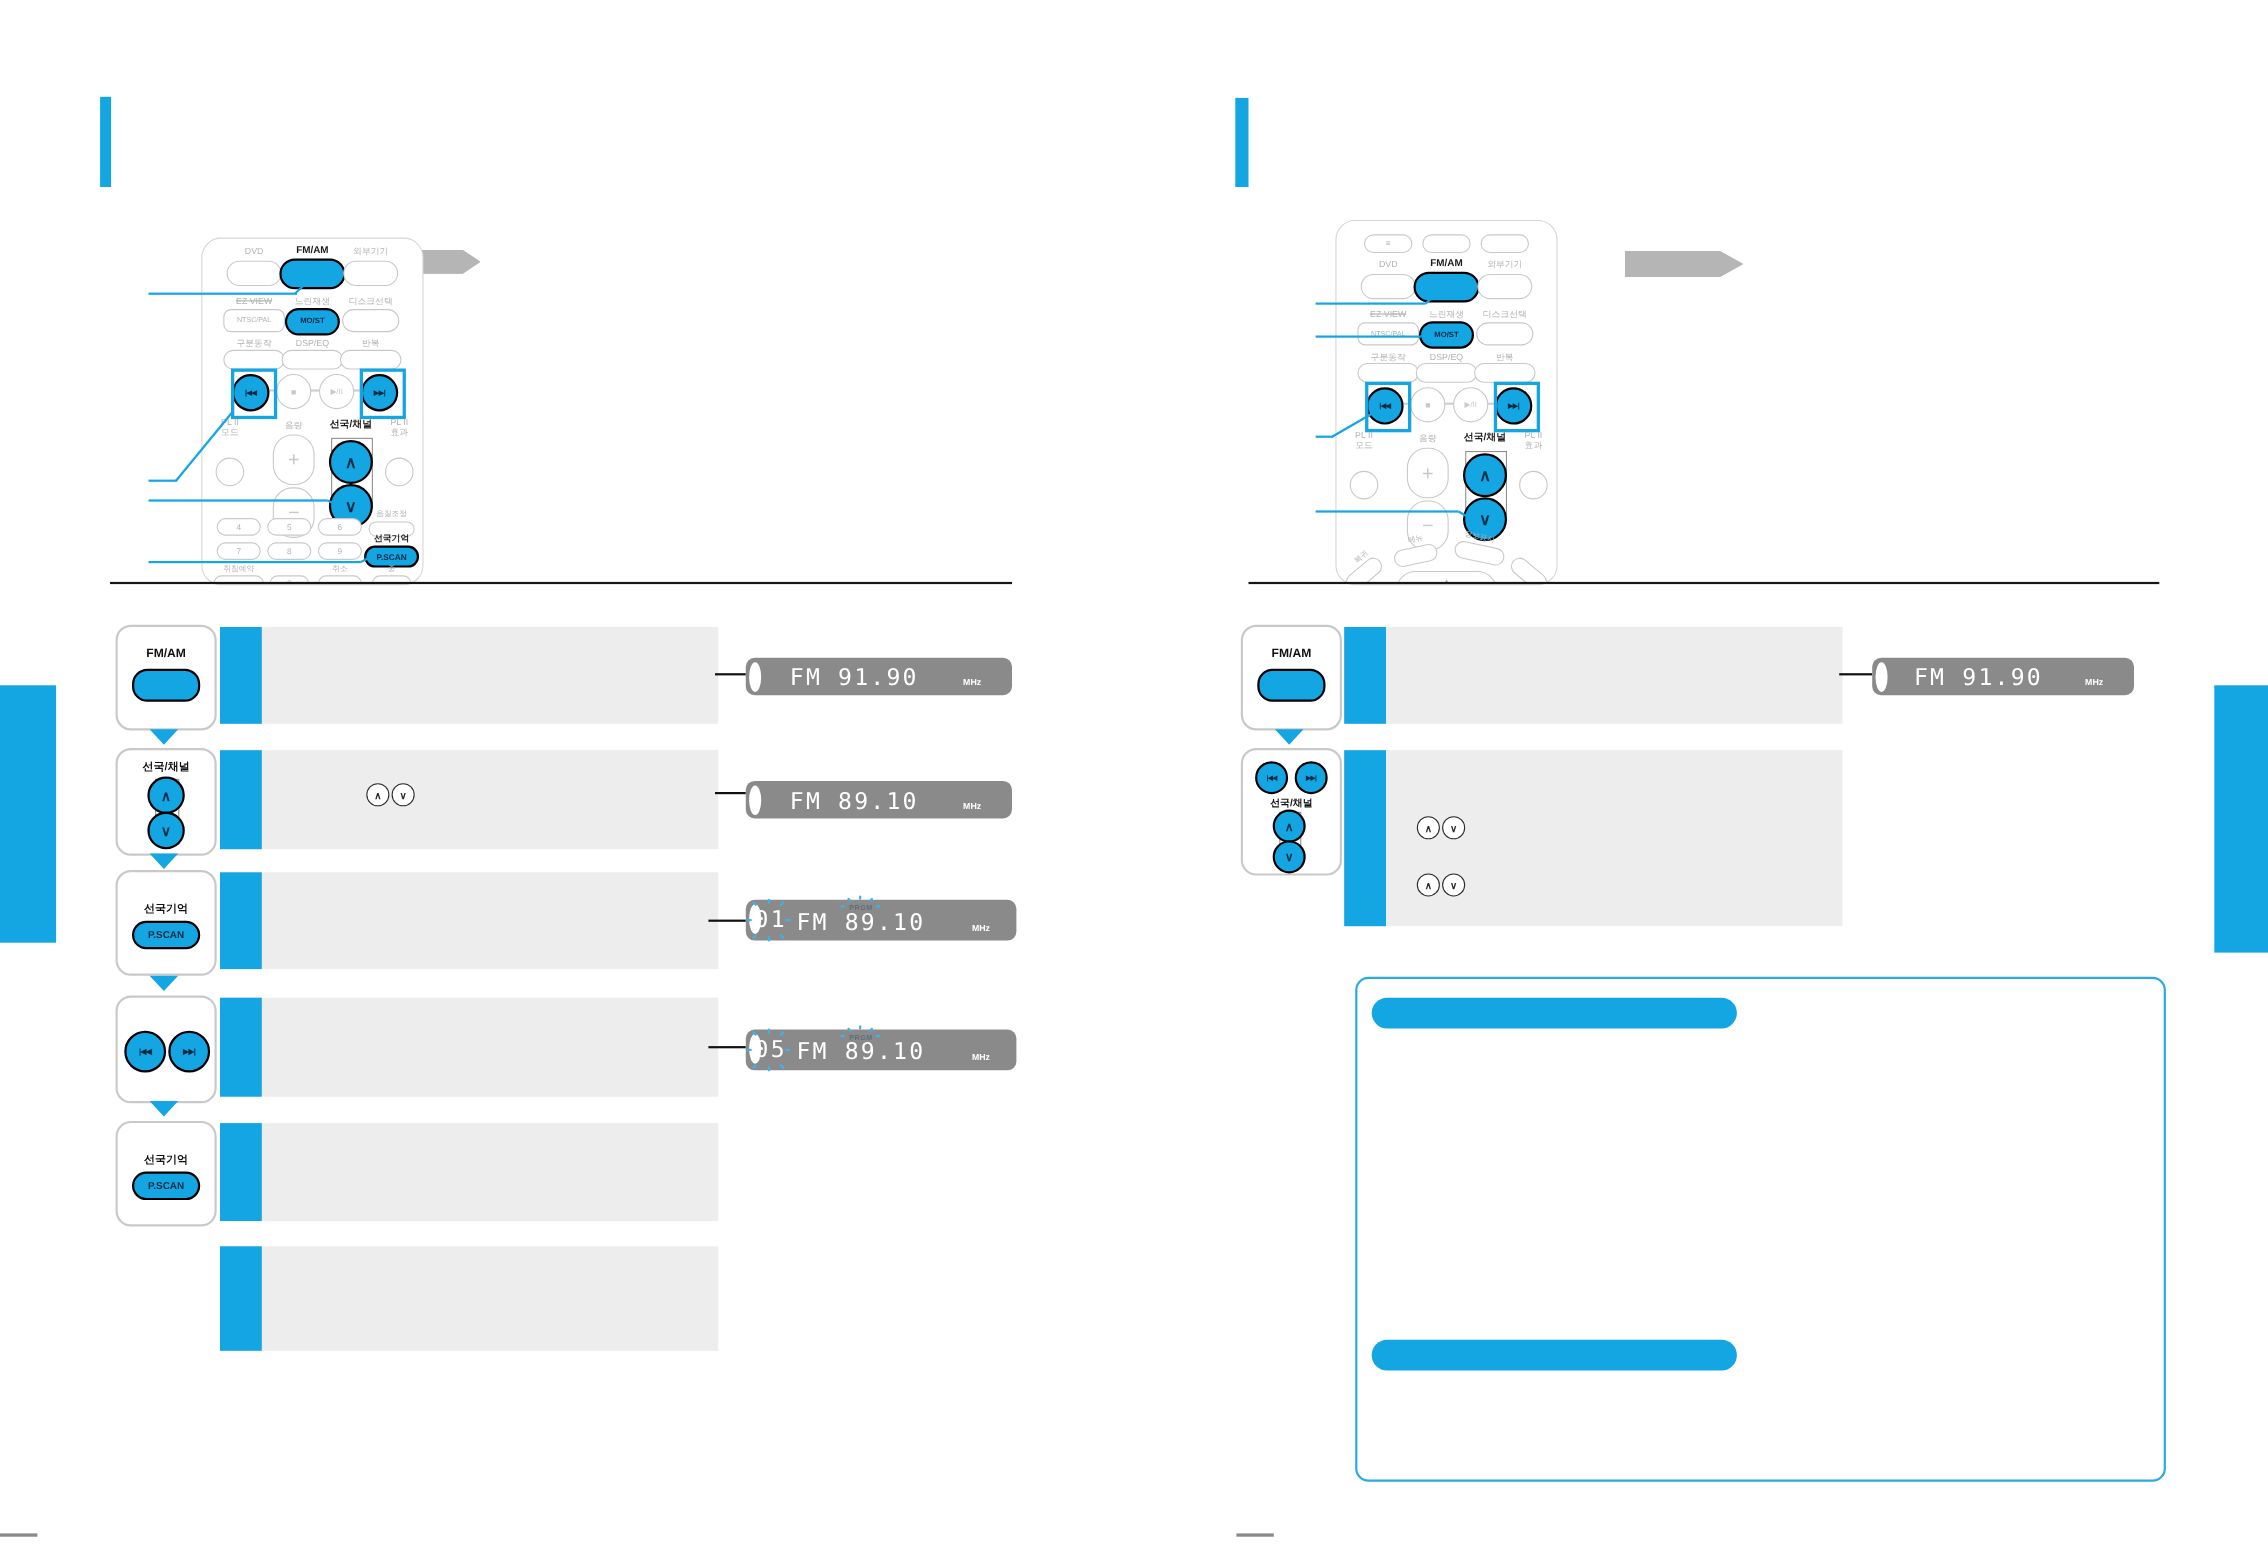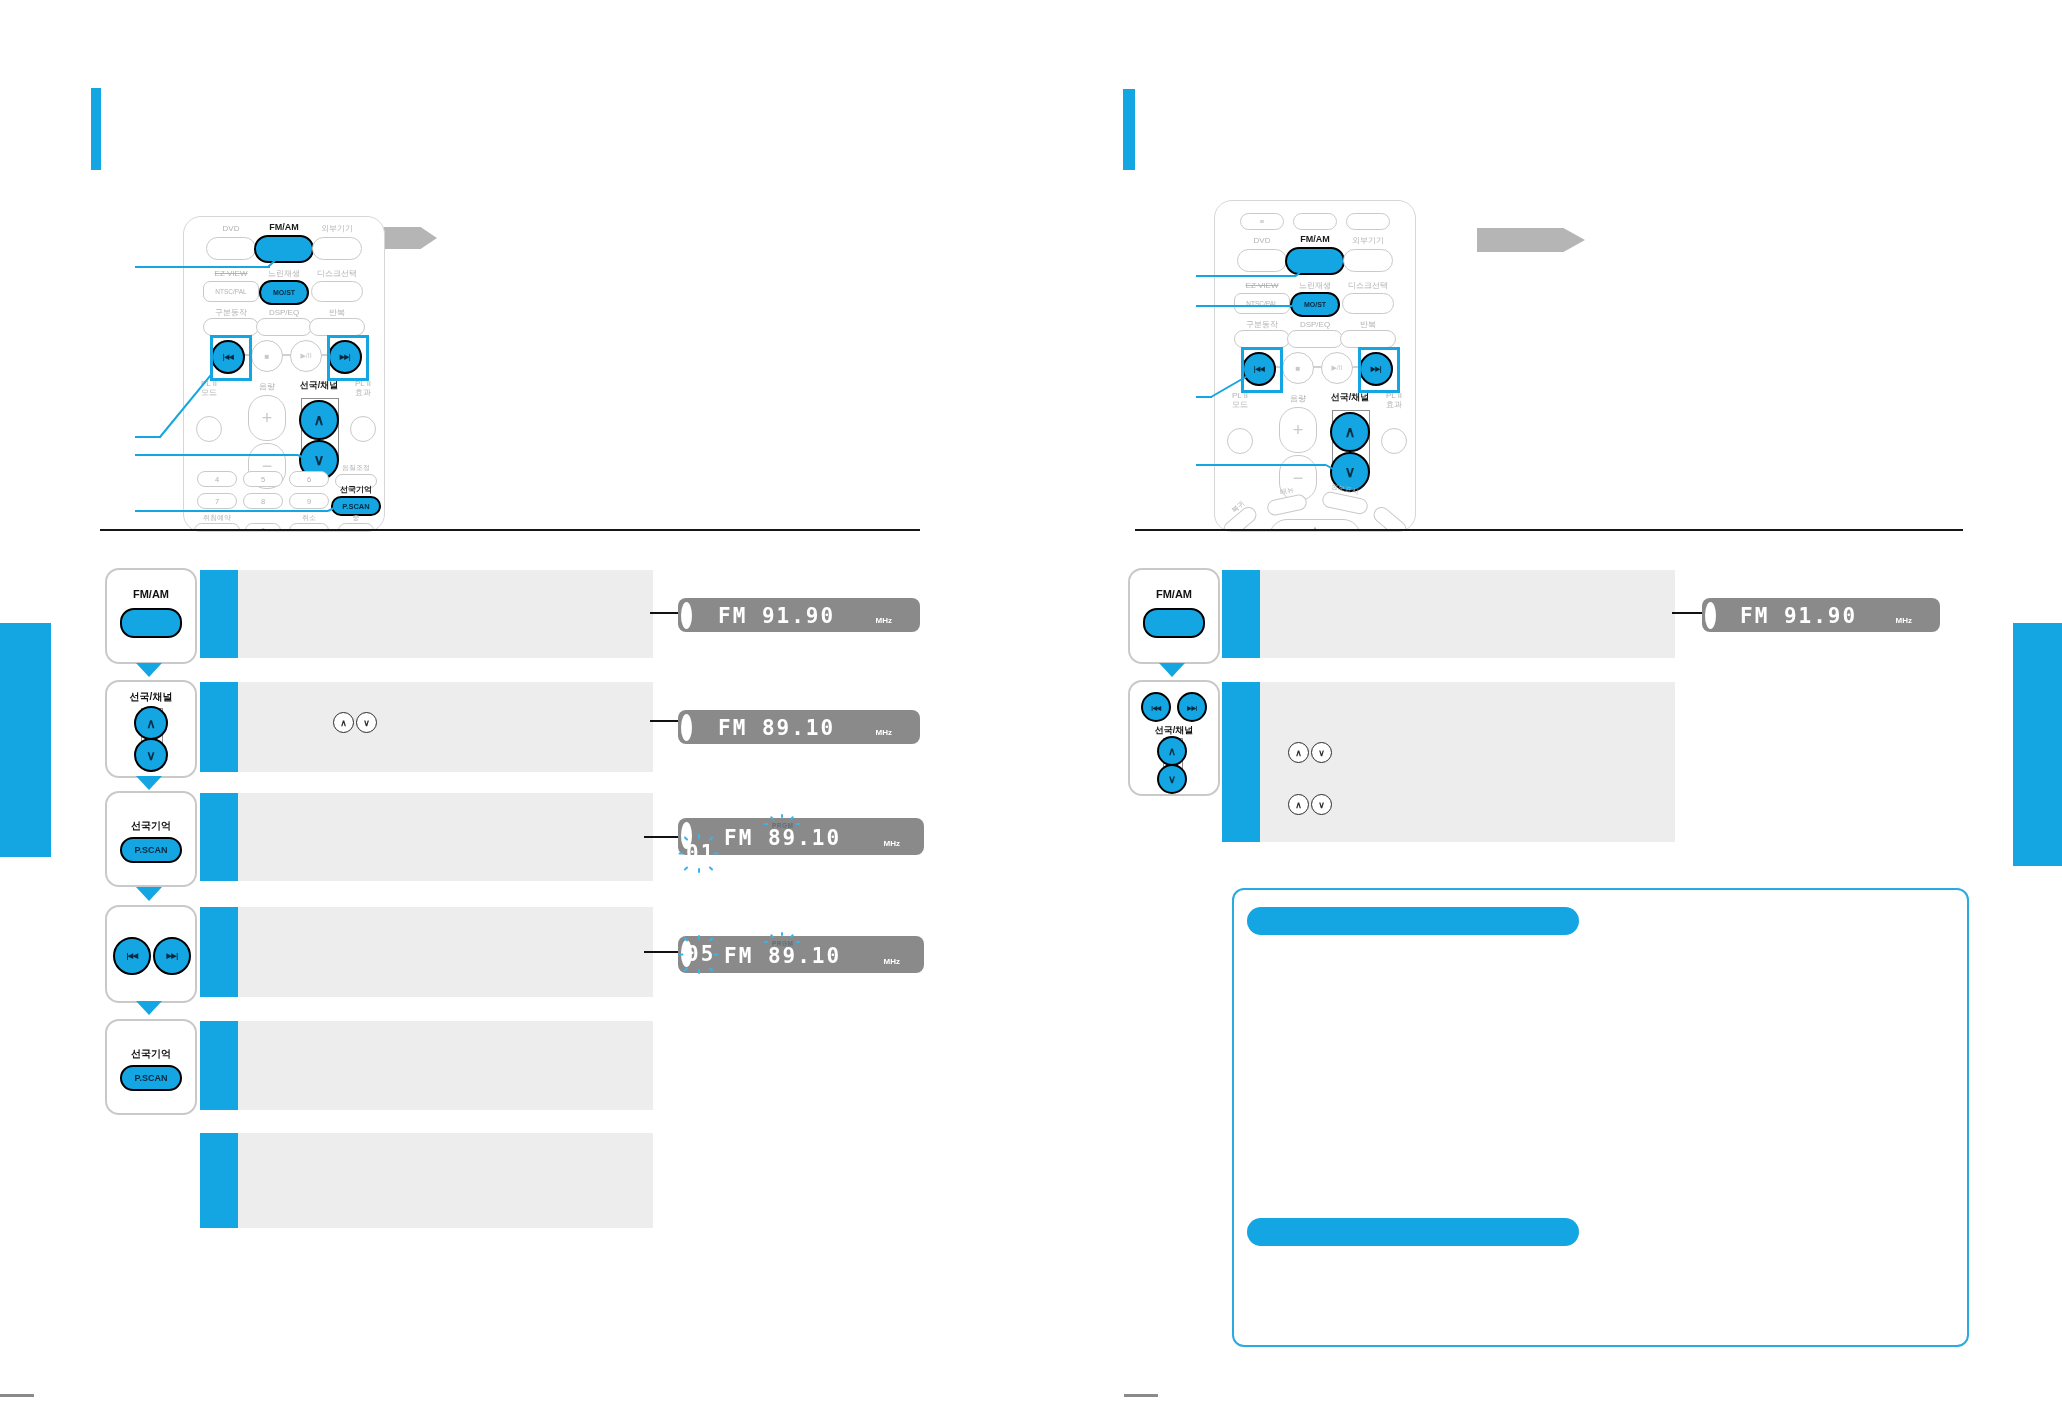--- a/index.html
+++ b/index.html
@@ -48,21 +48,21 @@
        display:flex;align-items:center;justify-content:center;font-size:9px;font-weight:bold;color:#062a42;}
   .tri{position:absolute;width:0;height:0;border-left:13px solid transparent;border-right:13px solid transparent;border-top:14px solid var(--accent);}
   .skipc{position:absolute;width:34px;height:34px;border-radius:50%;background:var(--accent);border:2px solid #000;
        display:flex;align-items:center;justify-content:center;font-size:7px;font-weight:bold;color:#06283f;letter-spacing:-0.5px;}
   .mini{position:absolute;width:19px;height:19px;border:1.6px solid #2b2b2b;border-radius:50%;background:#fff;
        display:flex;align-items:center;justify-content:center;font-size:9px;font-weight:bold;color:#2b2b2b;}
 
   
   .panel{position:absolute;background:#8a8a8a;border-radius:8px;color:#fff;}
   .crescent{position:absolute;left:3px;top:4px;width:11px;height:27px;background:#fff;border-radius:50%;}
-  .seg{position:absolute;font-family:"DejaVu Sans Mono",monospace;font-weight:bold;font-size:21px;letter-spacing:2px;color:#fff;}
+  .seg{position:absolute;font-family:"DejaVu Sans Mono",monospace;font-weight:normal;font-size:21px;letter-spacing:2px;color:#fff;}
   .unit{position:absolute;right:28px;bottom:7px;font-size:8px;font-weight:bold;color:#fff;}
   .prgm{position:absolute;font-size:6.5px;font-weight:bold;color:#5d6e7a;letter-spacing:0.5px;}
   .tk{position:absolute;width:2px;height:5px;background:#3ab4ec;border-radius:1px;}
   .blinkwrap{position:absolute;width:30px;height:26px;}
   .prgmwrap{position:absolute;width:30px;height:12px;}
 
   
   .notebox{position:absolute;border:2px solid #29abe2;border-radius:12px;background:#fff;}
   .notepill{position:absolute;width:332px;height:28px;background:var(--accent);border-radius:14px;}
 </style>
@@ -209,21 +209,21 @@
 <div class="lead" style="left:650px;top:720px;width:28px"></div>
 <div class="panel" style="left:678px;top:710px;width:242px;height:34px">
   <div class="crescent"></div>
   <span class="seg" style="left:40px;top:6px">FM 89.10</span>
   <span class="unit">MHz</span>
 </div>
 
 <div class="lead" style="left:644px;top:836px;width:34px"></div>
 <div class="panel" style="left:678px;top:818px;width:246px;height:37px">
   <div class="crescent"></div>
-  <div class="blinkwrap" style="left:6px;top:23px">
+  <div class="blinkwrap" style="left:6px;top:6px">
     <span class="seg" style="left:2px;top:0">01</span>
     <div class="tk" style="left:14px;top:-7px"></div>
       <div class="tk" style="left:26px;top:-5px;transform:rotate(45deg)"></div>
     <div class="tk" style="left:31px;top:10px;transform:rotate(90deg)"></div>
       <div class="tk" style="left:26px;top:25px;transform:rotate(135deg)"></div>
     <div class="tk" style="left:14px;top:27px"></div>
       <div class="tk" style="left:1px;top:25px;transform:rotate(45deg)"></div>
     <div class="tk" style="left:-4px;top:10px;transform:rotate(90deg)"></div>
       <div class="tk" style="left:1px;top:-5px;transform:rotate(-45deg)"></div>
   </div>

